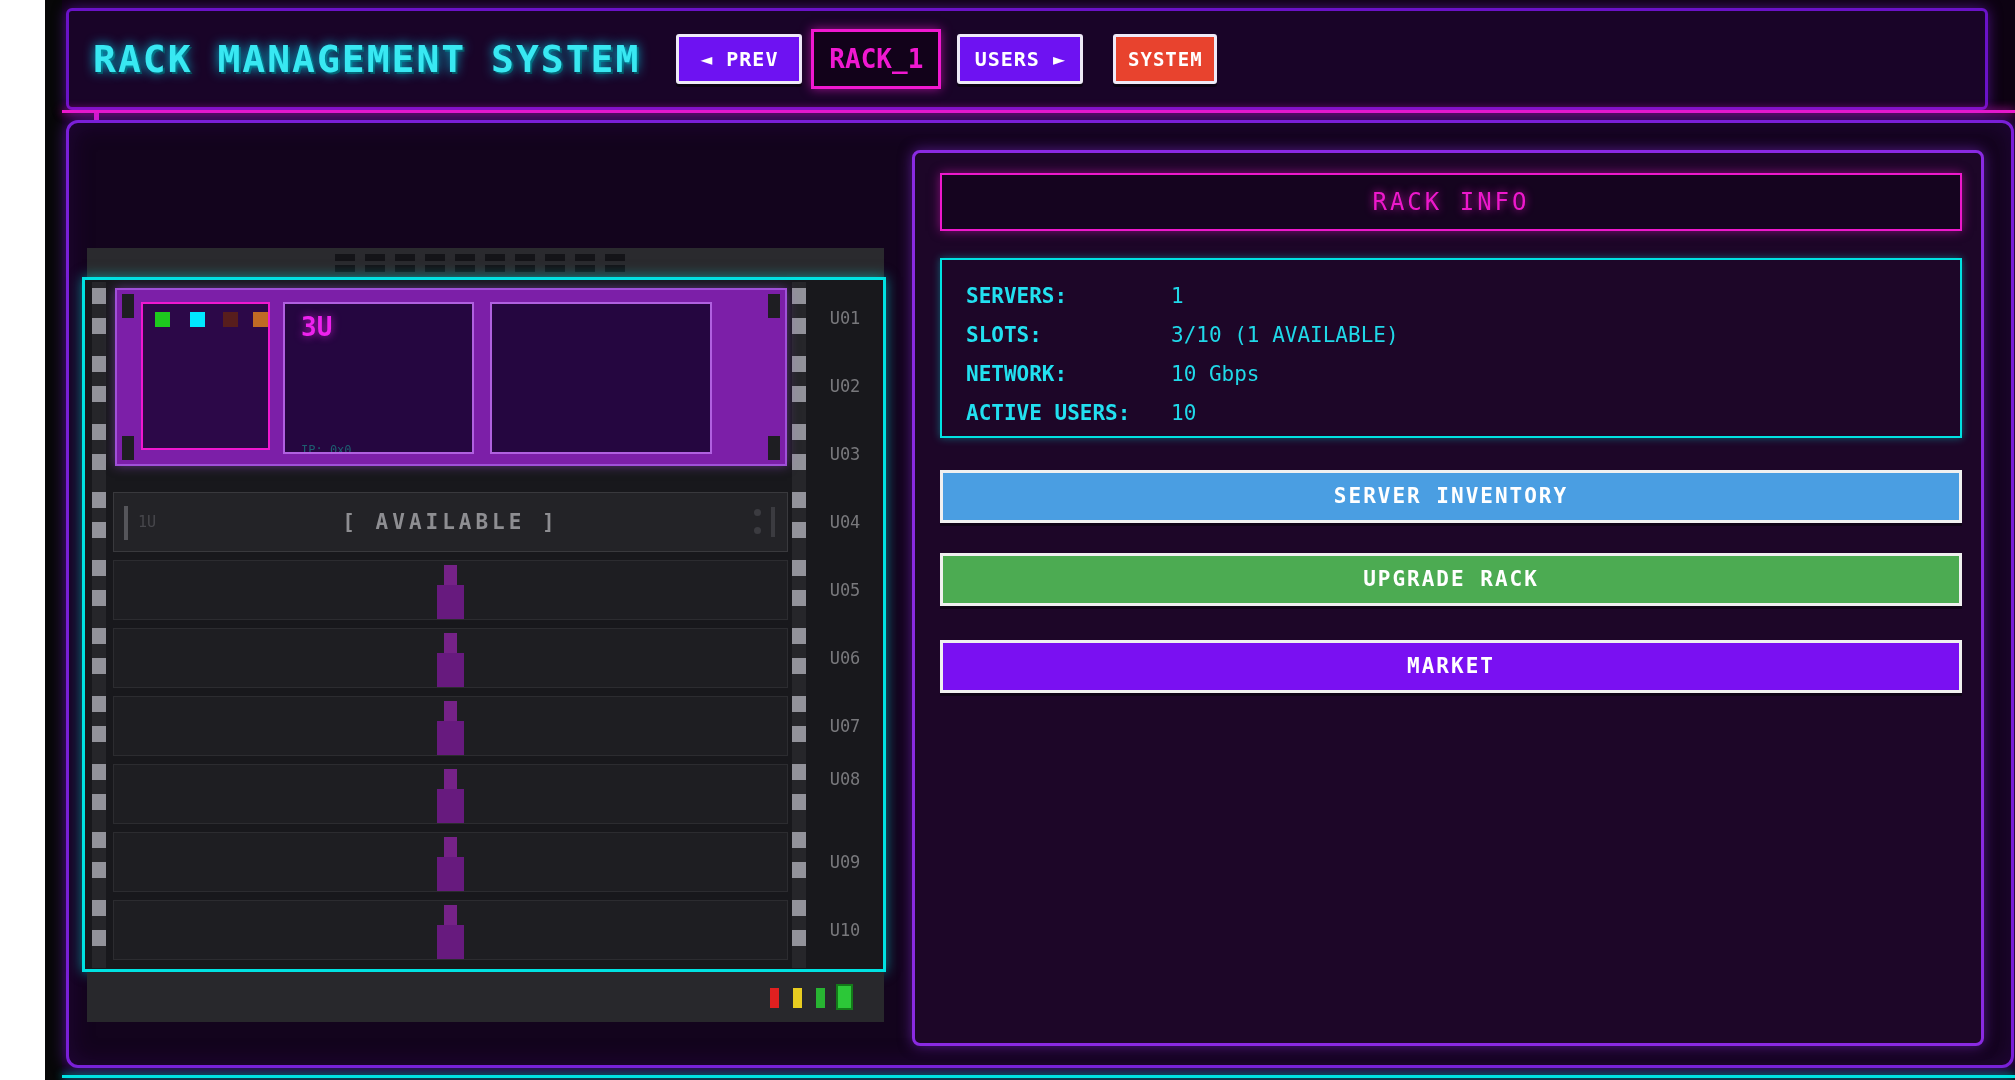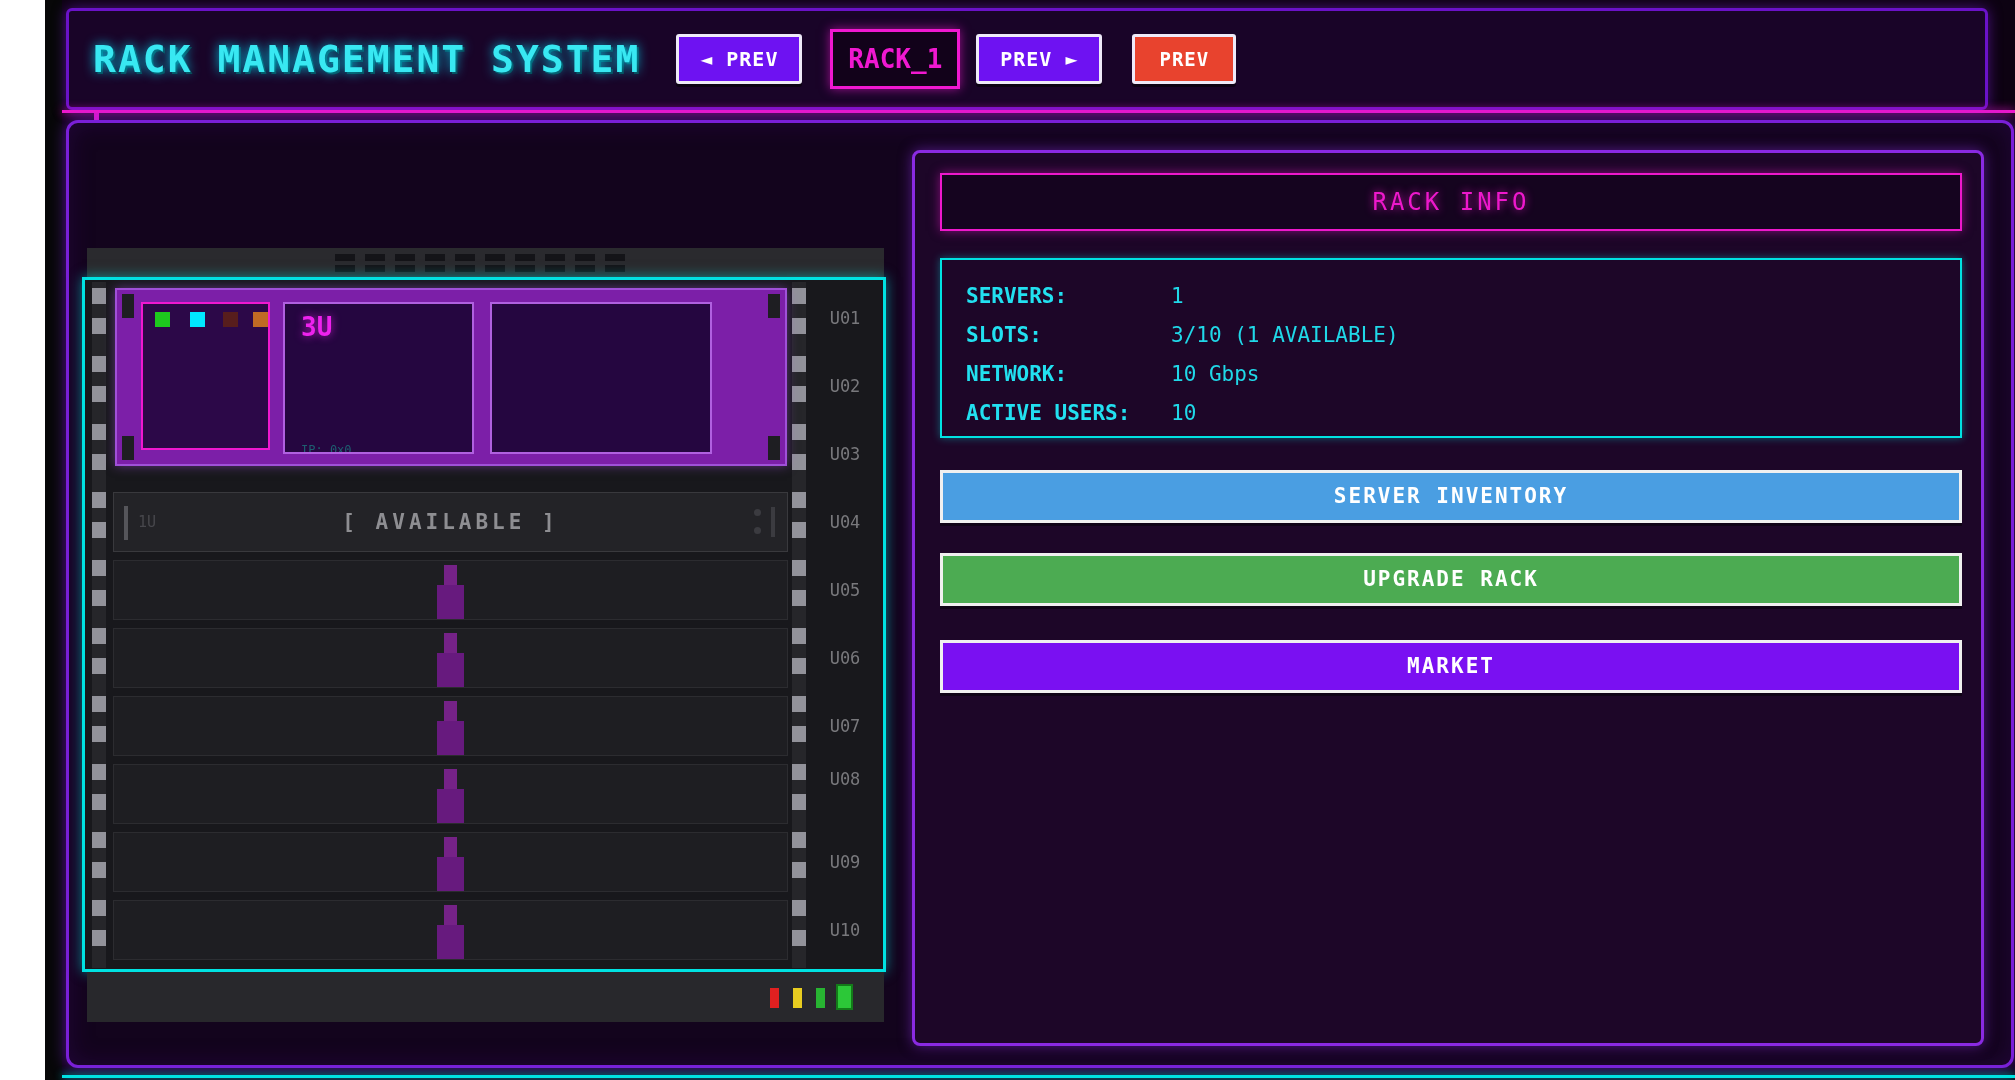--- a/index.html
+++ b/index.html
@@ -16,21 +16,21 @@
   
   .header-bar{left:66px;top:8px;width:1916px;height:96px;background:#190428;
     border:3px solid #6a12c8;border-radius:6px;box-shadow:0 0 14px rgba(122,31,216,.55);
     display:flex;align-items:center;}
   .app-title{margin-left:24px;font-size:38px;font-weight:bold;letter-spacing:2px;color:#38e8f2;
     text-shadow:0 0 12px rgba(0,220,250,.9),2px 2px 0 rgba(6,70,80,.9);white-space:nowrap;}
   .hbtn{height:50px;border:3px solid #eeeaf8;border-radius:3px;color:#ffffff;font-weight:bold;
     font-size:20px;letter-spacing:1px;display:flex;align-items:center;justify-content:center;
     box-shadow:0 3px 0 rgba(0,0,0,.5);cursor:pointer;box-sizing:border-box;}
   .btn-prev{margin-left:36px;width:126px;background:#6e12f2;}
-  .rack-name-box{margin-left:28px;width:130px;height:60px;background:#12021a;border:3px solid #f018d0;
+  .rack-name-box{margin-left:9px;width:130px;height:60px;background:#12021a;border:3px solid #f018d0;
     box-shadow:0 0 10px rgba(240,24,208,.6);color:#f018d0;font-size:26px;font-weight:bold;
     display:flex;align-items:center;justify-content:center;box-sizing:border-box;}
   .btn-next{margin-left:16px;width:126px;background:#6e12f2;}
   .btn-close{margin-left:30px;width:104px;background:#e8432e;font-size:19px;}
   .magenta-line{left:62px;top:110px;width:1953px;height:3px;background:#ee18cc;box-shadow:0 0 10px #ee18cc;}
 
   
   .container{left:66px;top:120px;width:1942px;height:942px;background:#13041d;
     border:3px solid #7a1fd8;border-radius:12px;box-shadow:0 0 16px rgba(122,31,216,.6),inset 0 0 24px rgba(60,8,110,.35);}
 
@@ -107,22 +107,22 @@
     <div class="abs speck" style="top:62px;background:#00e2e2;"></div>
     <div class="abs speck" style="top:98px;background:#ee18cc;"></div>
     <div class="abs speck" style="top:800px;height:26px;background:#c02020;"></div>
     <div class="abs speck" style="top:834px;height:26px;background:#c8b020;"></div>
   </div>
 
   <div class="abs header-bar">
     <div class="app-title">RACK MANAGEMENT SYSTEM</div>
     <div class="hbtn btn-prev">◄ PREV</div>
     <div class="rack-name-box">RACK_1</div>
-    <div class="hbtn btn-next">PREV ►</div>
-    <div class="hbtn btn-close">PREV</div>
+    <div class="hbtn btn-next">USERS ►</div>
+    <div class="hbtn btn-close">SYSTEM</div>
   </div>
   <div class="abs magenta-line"></div>
 
   <div class="abs container"></div>
 
   <div class="abs rack-cap">
     <div class="abs rack-vents"></div>
   </div>
   <div class="abs rack-frame"></div>
   <div class="abs rail rail-left"></div>

